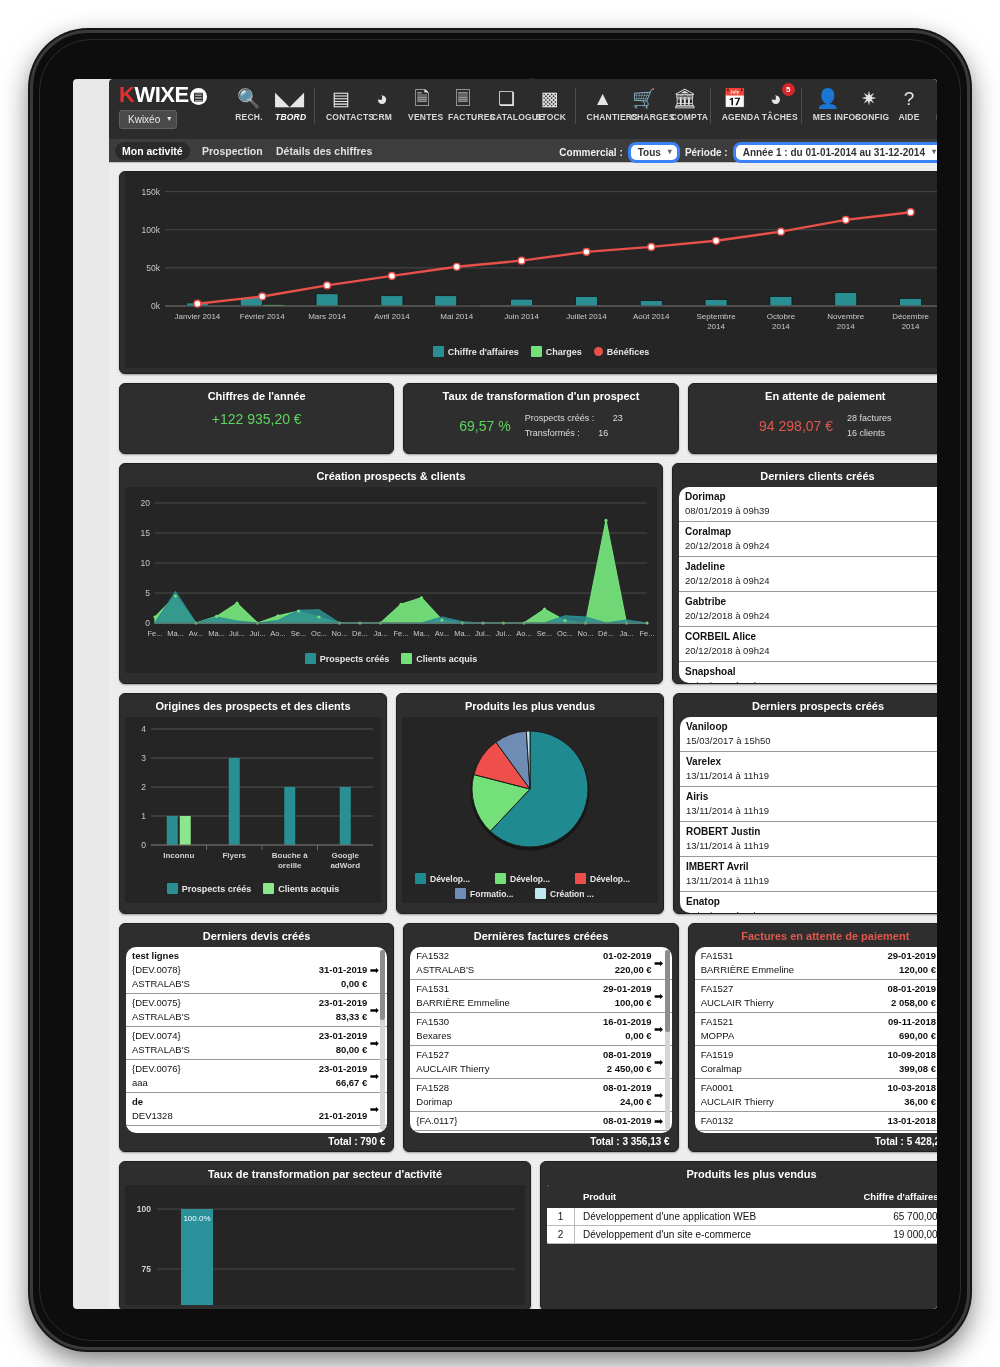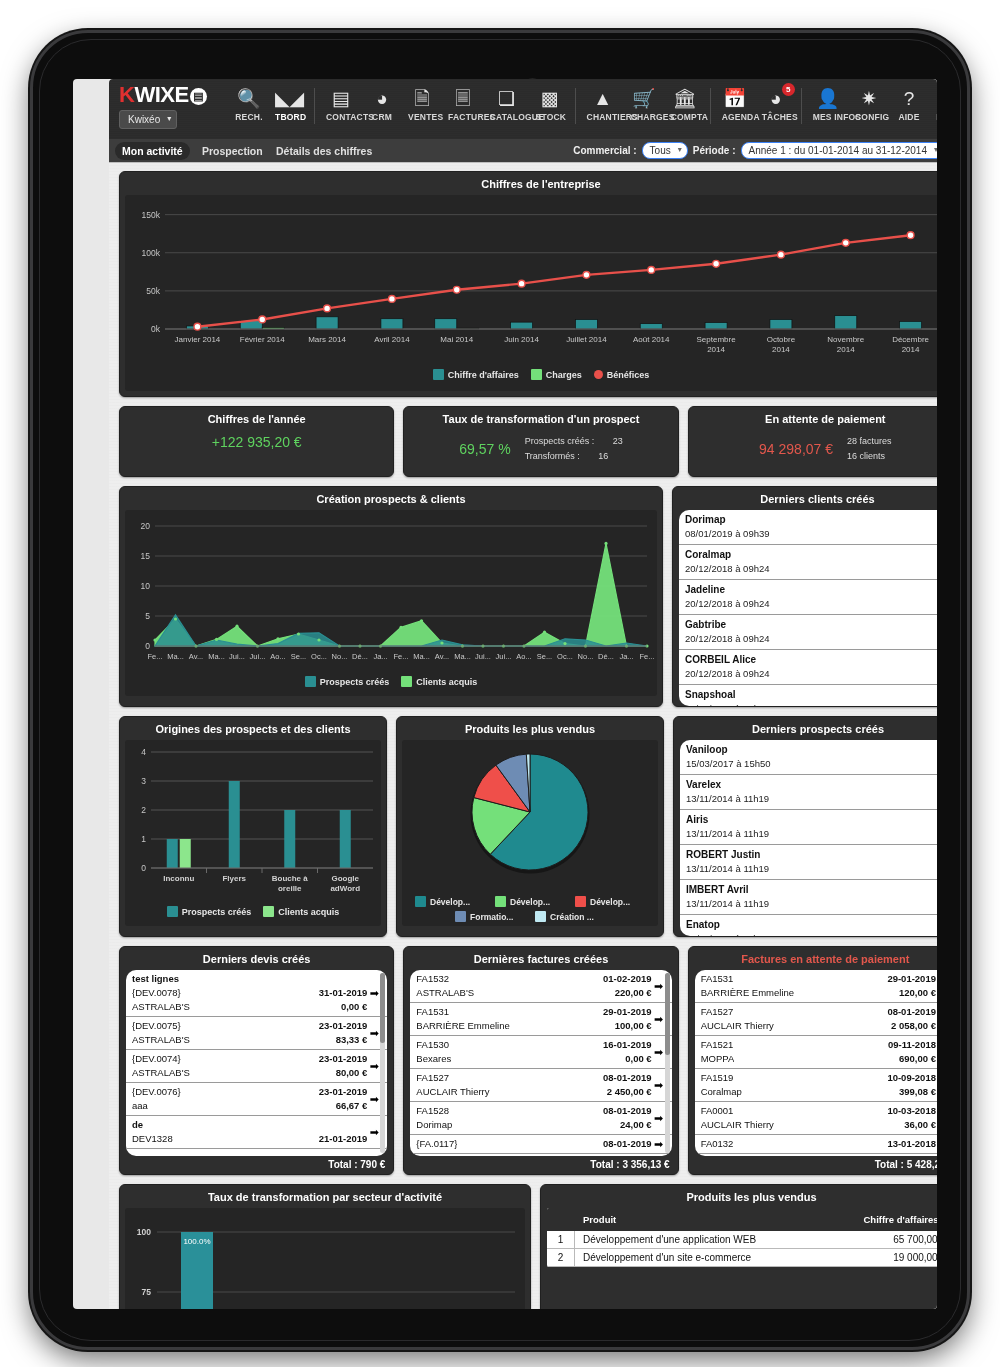--- a/index.html
+++ b/index.html
@@ -46,31 +46,31 @@
                  background:#fff; color:#2b2b2b; font-size:11px; line-height:17px; text-align:center;
                  vertical-align:2px; margin-left:1px; font-weight:bold;}
   #accountsel { position:absolute; left:10px; top:31px; background:#4a4a4a; color:#e8e8e8;
                 font-size:10px; padding:3px 16px 3px 8px; border-radius:3px; border:1px solid #606060; }
   #accountsel:after{content:"▾"; position:absolute; right:5px; top:3px; font-size:8px;}
 
   #navicons { position:absolute; left:120px; top:5px; right:4px; height:52px; display:flex; align-items:flex-start; }
   .nav { position:relative; width:auto; min-width:40px; padding:2px 6px; text-align:center; color:#d8d8d8; cursor:pointer; }
   .nav .glyph { display:block; height:26px; line-height:26px; font-size:19px; color:#e6e6e6; }
   .nav .lbl { display:block; font-size:8.5px; letter-spacing:.2px; white-space:nowrap; font-weight:bold;}
-  .nav.active .lbl { color:#ffffff; }
+  .nav.active .lbl { color:#ffffff;font-style:italic; }
   .sep { width:1px; height:36px; background:#4d4d4d; margin:4px 5px 0 5px; flex:0 0 1px; }
   .notif { position:absolute; right:1px; top:-1px; background:#d8272c; color:#fff; font-size:8px;
            width:13px; height:13px; line-height:13px; border-radius:50%; font-weight:bold; }
 
   
   #tabbar { position:relative; height:24px; background:#3d3d3d; border-bottom:1px solid #bfbfbf;}
   .tab { position:absolute; top:3px; font-size:10.5px; color:#e0e0e0; font-weight:bold; padding:3px 7px; border-radius:3px;}
   .tab.sel { background:#2a2a2a; color:#fff;border-radius:9px; }
   #filters { position:absolute; right:6px; top:3px; display:flex; align-items:center; gap:5px; font-size:10px; color:#f0f0f0; font-weight:bold;}
-  .selbox { background:#fff; color:#333; font-weight:normal; border-radius:8px; padding:2px 16px 2px 7px; position:relative; font-size:10px; border:1px solid #3b82f6;}
+  .selbox { background:#fff; color:#333; font-weight:bold; border-radius:8px; padding:2px 16px 2px 7px; position:relative; font-size:10px; border:3px solid #3b82f6;}
   .selbox:after { content:"▾"; position:absolute; right:5px; top:2px; font-size:8px; color:#666; }
   .editbtn { width:18px; height:16px; border:1.6px solid #d8d8d8; border-radius:3px; position:relative;}
   .editbtn:after{content:"✎"; position:absolute; left:2px; top:-2px; font-size:11px; color:#d8d8d8;}
 
   
   #content { position:relative; padding:8px 10px 0 10px; }
   .panel { background:#2e2e2e; border:1px solid #202020; border-radius:6px; box-shadow:0 1px 2px rgba(0,0,0,.35);
            margin-bottom:9px; position:relative; }
   .ptitle { color:#ffffff; font-size:11px; font-weight:bold; text-align:center; padding:6px 4px 5px; }
   .ptitle.red { color:#e2574c; }
@@ -222,21 +222,20 @@
         <span class="selbox">Tous</span>
         <span>Période :</span>
         <span class="selbox">Année 1 : du 01-01-2014 au 31-12-2014</span>
         <span class="editbtn"></span>
       </div>
     </div>
 
     <div id="content">
 
       <div class="panel">
-        <div class="ptitle">Chiffres de l'entreprise</div>
         <div class="pbody" style="height:196px;">
           <div class="chart" id="mainchart" style="height:196px;"><svg width="832" height="196" viewBox="0 0 832 196">
                   <line x1="40" y1="134" x2="818" y2="134" stroke="#4a4a4a" stroke-width="1"></line>
                   <text x="35" y="137" fill="#c6c6c6" font-size="8.5" text-anchor="end" font-family="&quot;Liberation Sans&quot;,sans-serif">0k</text>
                   <line x1="40" y1="95.875" x2="818" y2="95.875" stroke="#4a4a4a" stroke-width="1"></line>
                   <text x="35" y="98.875" fill="#c6c6c6" font-size="8.5" text-anchor="end" font-family="&quot;Liberation Sans&quot;,sans-serif">50k</text>
                   <line x1="40" y1="57.75" x2="818" y2="57.75" stroke="#4a4a4a" stroke-width="1"></line>
                   <text x="35" y="60.75" fill="#c6c6c6" font-size="8.5" text-anchor="end" font-family="&quot;Liberation Sans&quot;,sans-serif">100k</text>
                   <line x1="40" y1="19.625" x2="818" y2="19.625" stroke="#4a4a4a" stroke-width="1"></line>
                   <text x="35" y="22.625" fill="#c6c6c6" font-size="8.5" text-anchor="end" font-family="&quot;Liberation Sans&quot;,sans-serif">150k</text>

